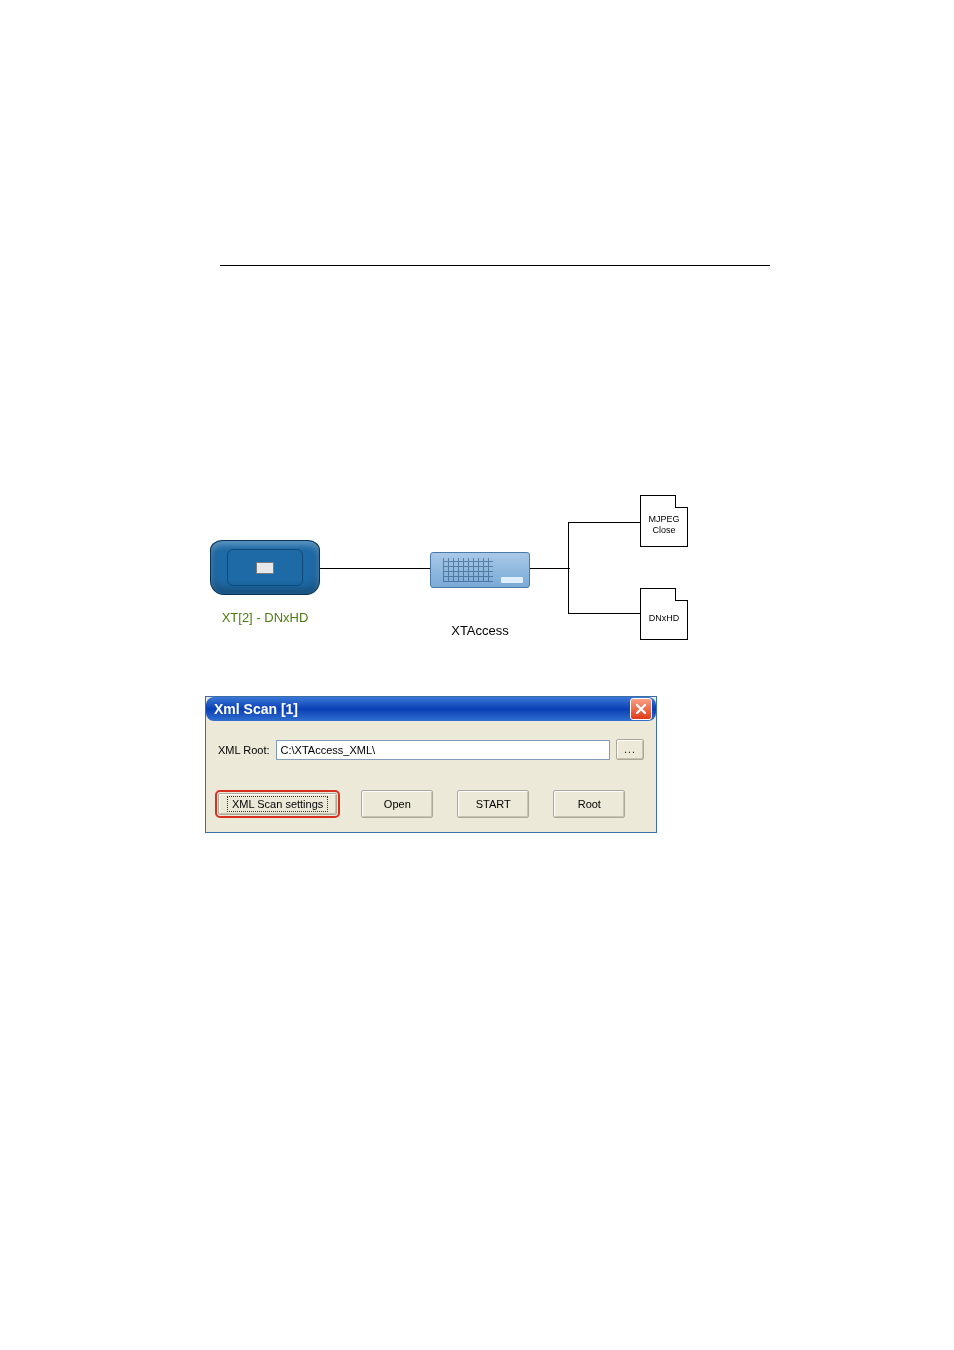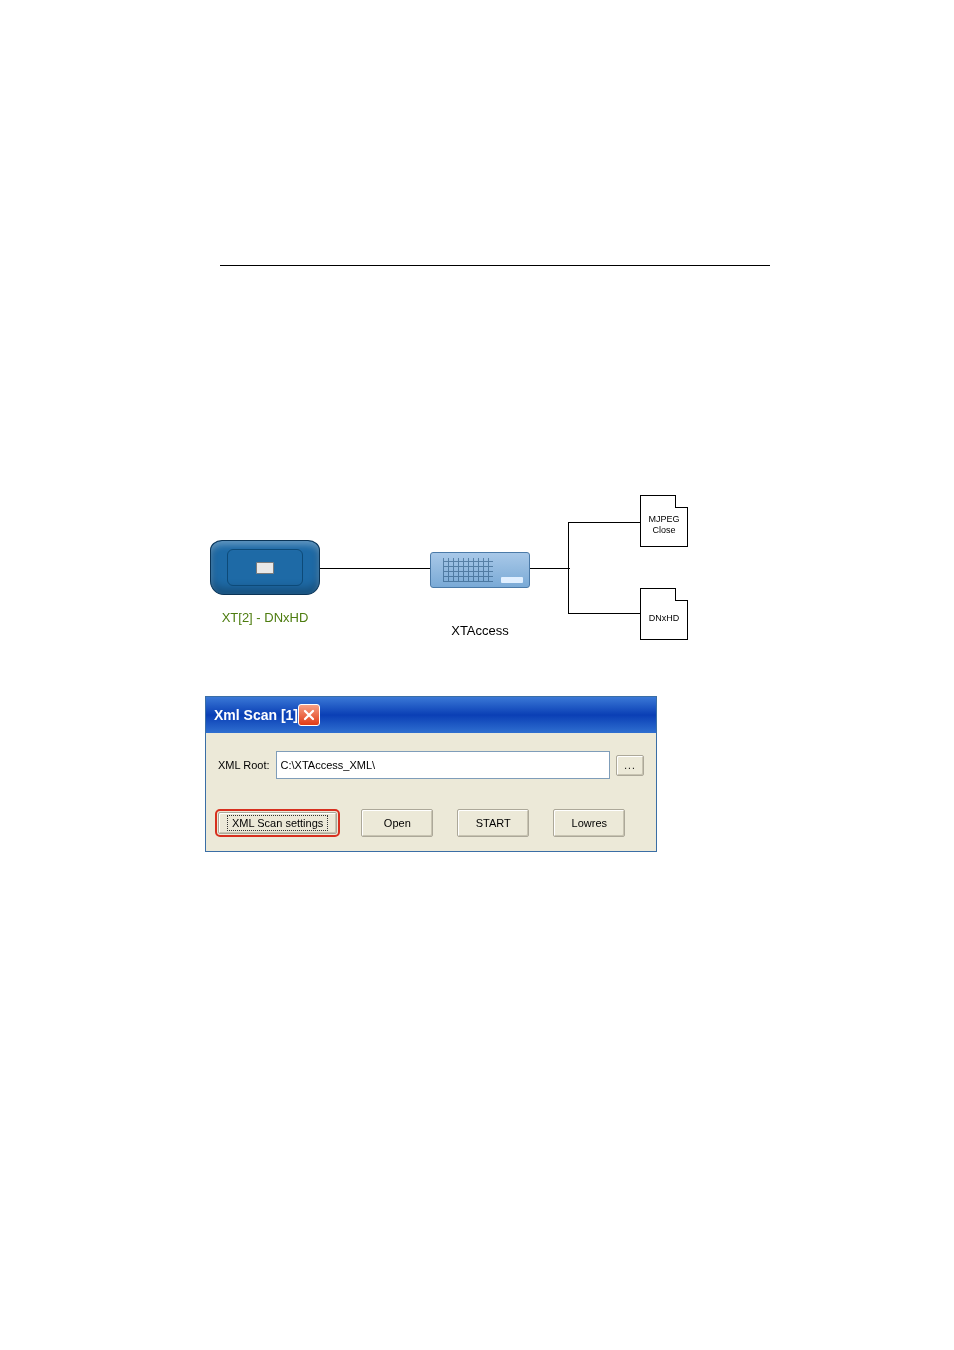--- a/index.html
+++ b/index.html
@@ -219,29 +219,30 @@
     left: 205px;
     top: 696px;
     width: 452px;
     background: #ece9d8;
     border: 1px solid #3a6ea5;
     box-shadow: 0 0 0 1px #ece9d8 inset;
     font-family: Tahoma, Arial, sans-serif;
     font-size: 11px;
   }
   .titlebar {
-    height: 36px;
+    height: 24px;
     background: linear-gradient(#3a78d6, #0a3fb5 50%, #2f6fd0);
     color: #fff;
     display: flex;
     align-items: center;
     padding: 0 4px 0 8px;
     font-size: 14px;
     font-weight: bold;
-    justify-content: flex-start;
+    justify-content: space-between;
+    border-radius: 8px;
   }
   .close-btn {
     width: 22px;
     height: 22px;
     background: linear-gradient(#f7a085, #e03a15);
     border: 1px solid #fff;
     border-radius: 3px;
     display: flex;
     align-items: center;
     justify-content: center;
@@ -259,21 +260,21 @@
     align-items: center;
     gap: 6px;
     margin-bottom: 30px;
   }
   .xmlroot-label {
     color: #000;
     white-space: nowrap;
   }
   .xmlroot-input {
     flex: 1;
-    height: 28px;
+    height: 20px;
     border: 1px solid #7f9db9;
     background: #fff;
     padding: 1px 4px;
     font-family: Tahoma, Arial, sans-serif;
     font-size: 11px;
   }
   .browse-btn {
     width: 28px;
     height: 21px;
     background: #ece9d8;
@@ -386,19 +387,19 @@
         <div class="winbtn settings highlight-red">
           <span class="settings-focus">XML Scan settings</span>
         </div>
         <div class="winbtn">
           <span>Open</span>
         </div>
         <div class="winbtn">
           <span>START</span>
         </div>
         <div class="winbtn">
-          <span>Lowres</span>
+          <span>Root</span>
         </div>
       </div>
     </div>
   </div>
 
 </div>
 
 </body></html>

